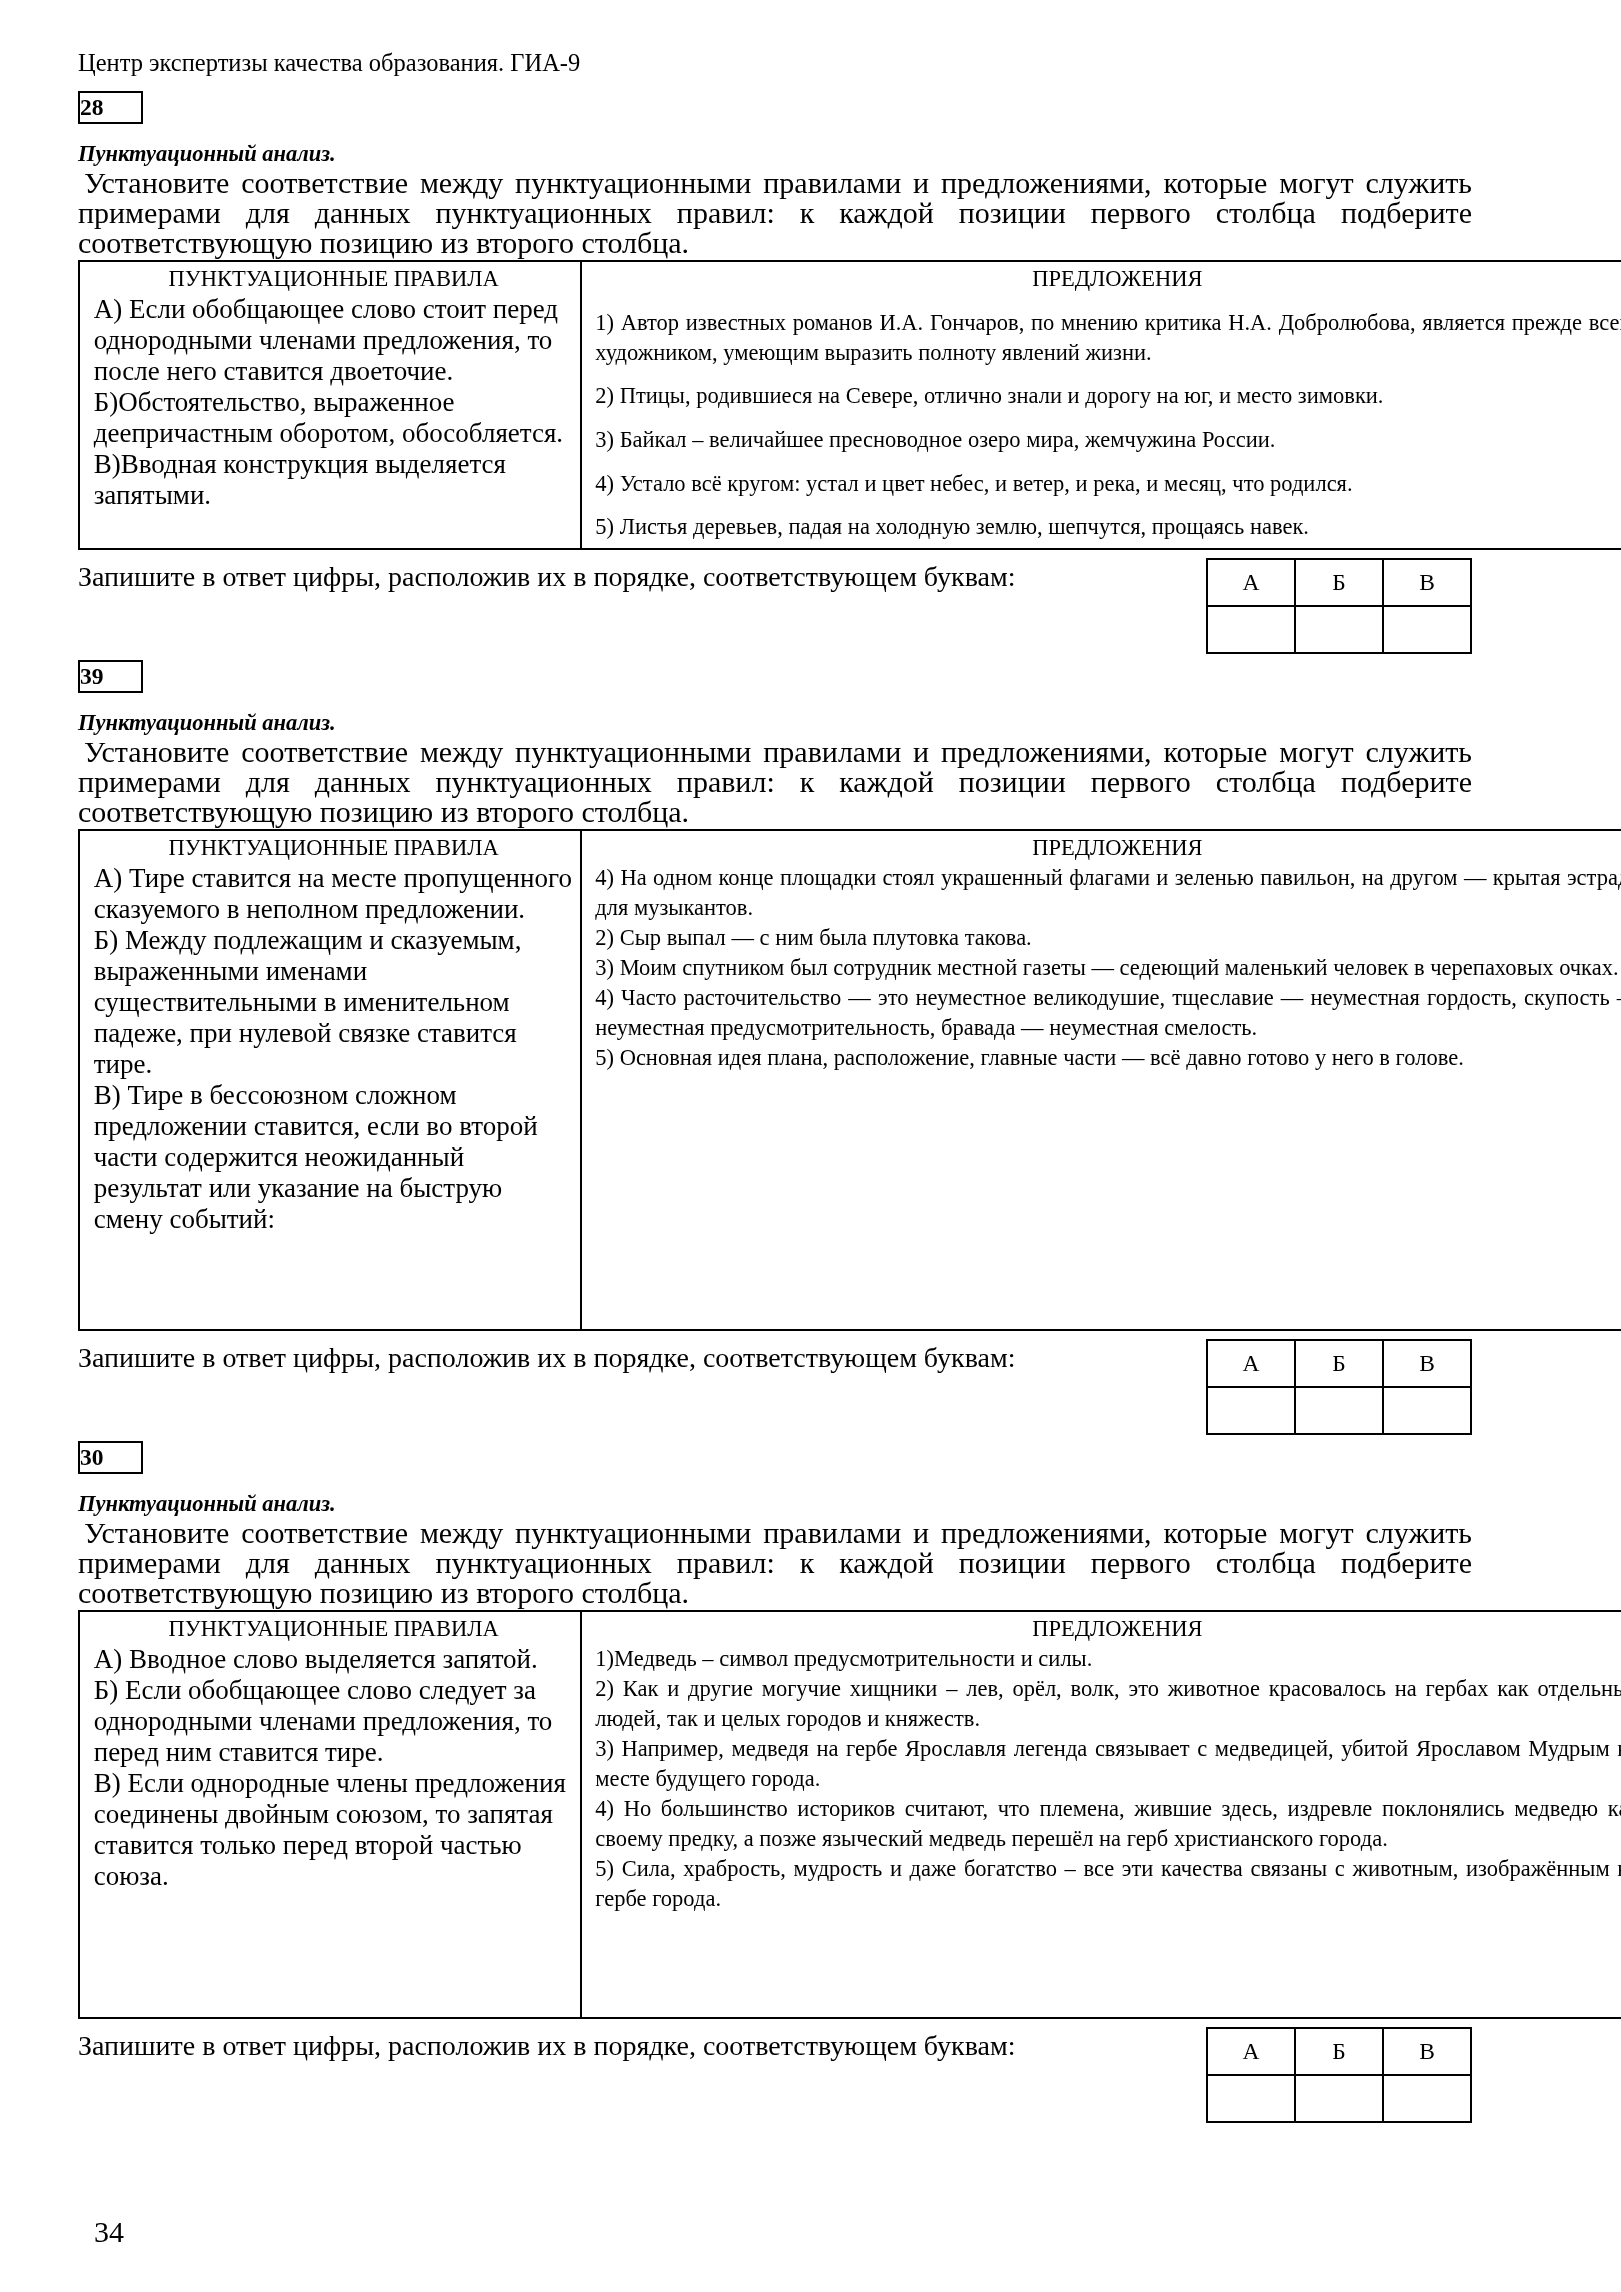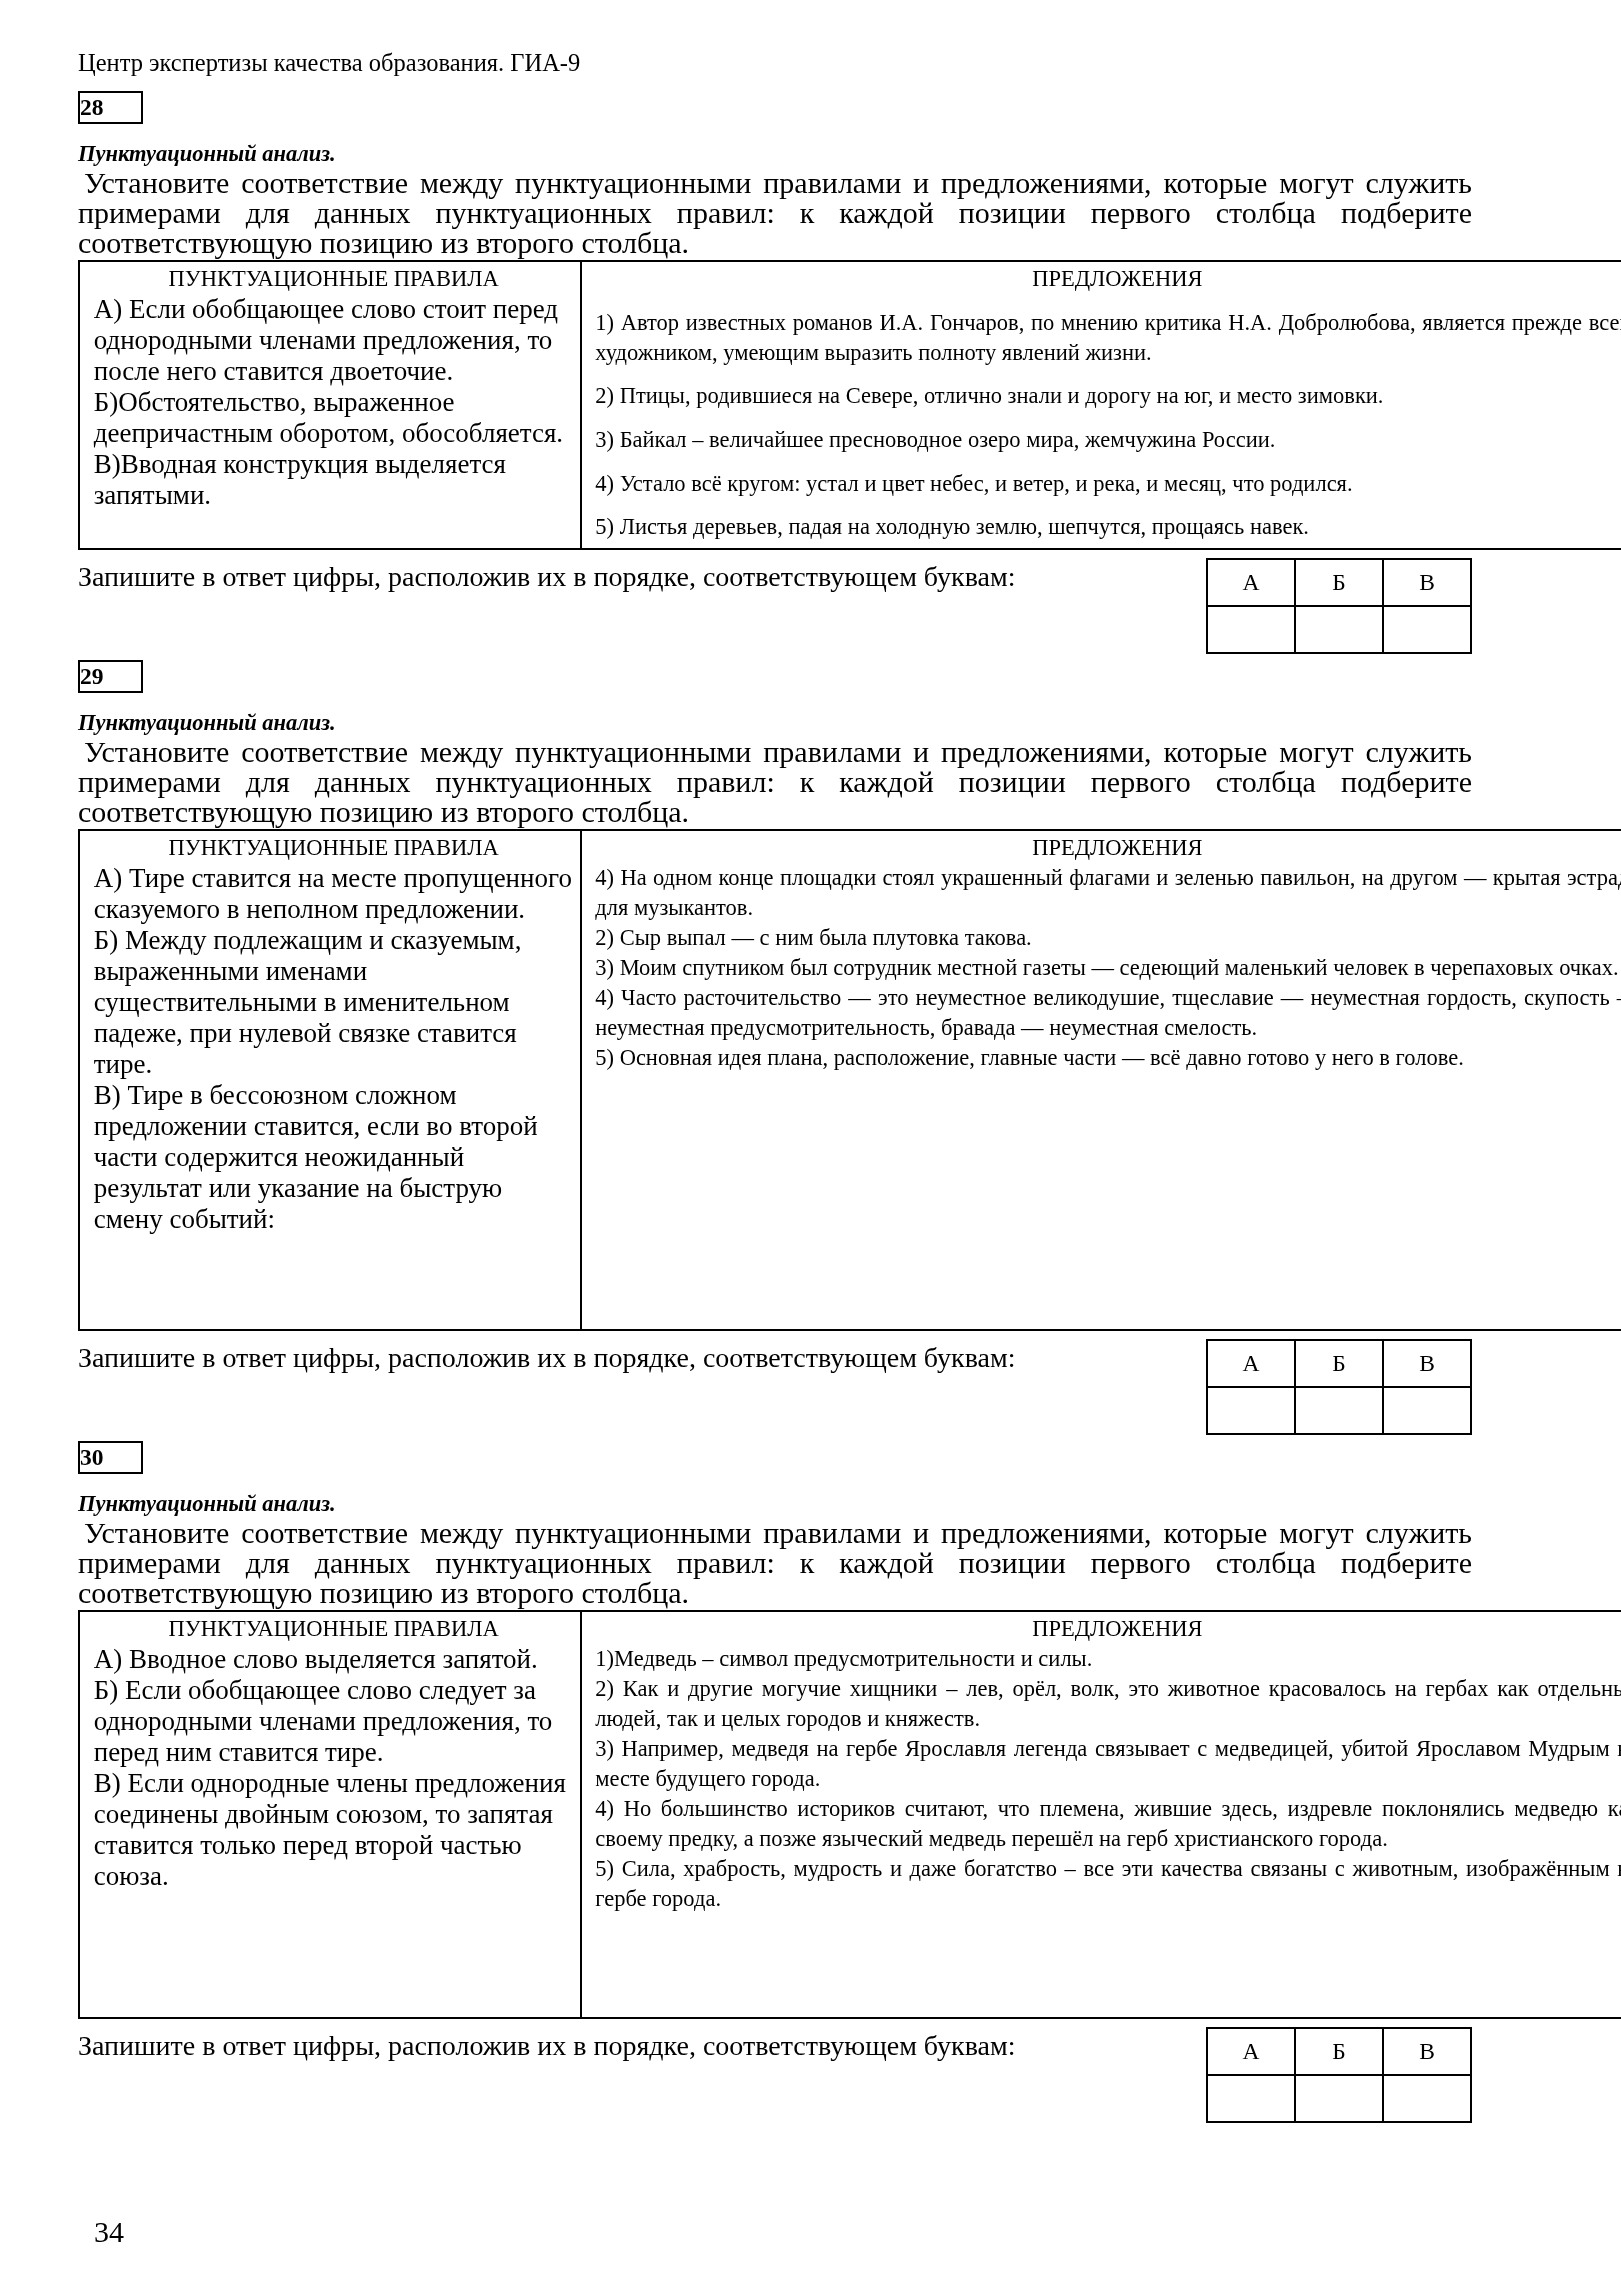--- a/index.html
+++ b/index.html
@@ -72,21 +72,21 @@
           <td></td>
           <td></td>
           <td></td>
         </tr>
       </tbody>
         </table>
     </div>
   </div>
 
   <div class="task t29">
-    <div class="task-num">29</div>
+    <div class="task-num">39</div>
     <div class="task-title">Пунктуационный анализ.</div>
     <div class="instr">Установите соответствие между пунктуационными правилами и предложениями, которые могут служить примерами для данных пунктуационных правил: к каждой позиции первого столбца подберите соответствующую позицию из второго столбца.</div>
     <table class="match">
       <tbody>
           <tr>
         <td class="rules" style="height:490px;">
           <div class="col-head">ПУНКТУАЦИОННЫЕ ПРАВИЛА</div>
           <div class="rule">А) Тире ставится на месте пропущенного сказуемого в неполном предложении.</div>
           <div class="rule">Б) Между подлежащим и сказуемым, выраженными именами существительными в именительном падеже, при нулевой связке ставится тире.</div>
           <div class="rule">В) Тире в бессоюзном сложном предложении ставится, если во второй части содержится неожиданный результат или указание на быструю смену событий:</div>

